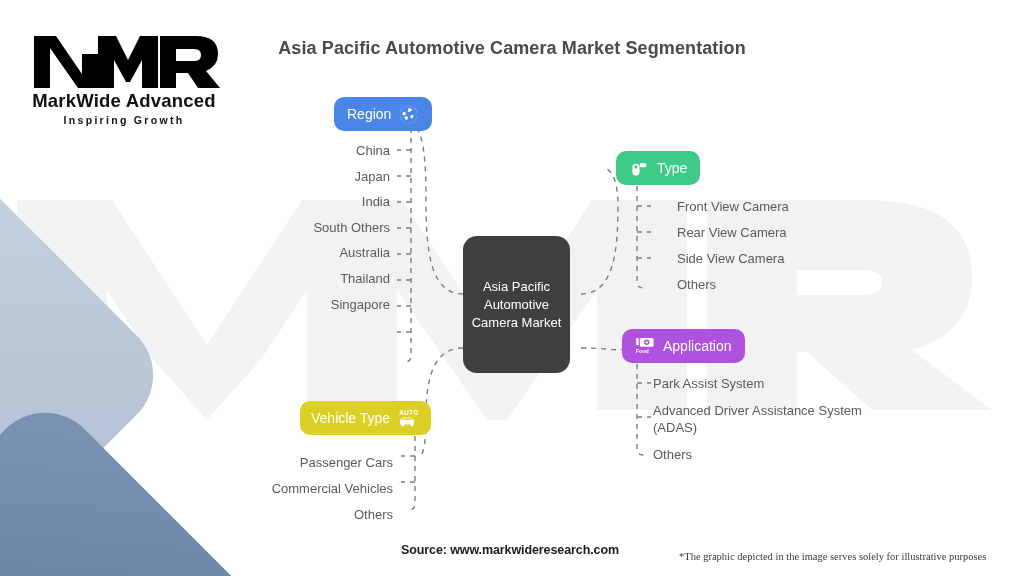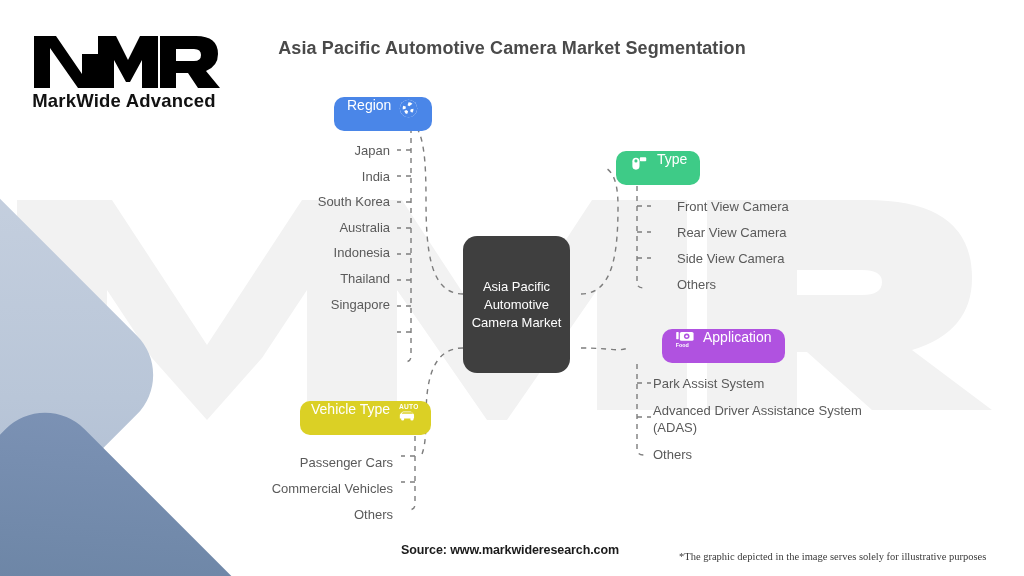--- a/index.html
+++ b/index.html
@@ -112,42 +112,42 @@
     color: #ffffff;
     font-size: 13px;
     line-height: 18px;
     text-align: center;
   }
 
   
   .badge {
     position: absolute;
     display: flex;
-    align-items: flex-start;
+    align-items: center;
     gap: 7px;
     height: 34px;
     padding: 0 13px;
     border-radius: 10px;
     color: #ffffff;
     font-size: 14px;
     white-space: nowrap;
   }
   .badge .badge-icon {
     display: flex;
     align-items: center;
     justify-content: center;
     width: 21px;
     height: 22px;
     flex: 0 0 auto;
   }
   .badge .badge-icon svg { display: block; }
 
   #badge-region      { left: 334px; top: 97px;  background: #4a86e8; }
   #badge-type        { left: 616px; top: 151px; background: #3ecb87; }
-  #badge-application { left: 622px; top: 329px; background: #b052e0; margin-left: 40px; }
+  #badge-application { left: 622px; top: 329px; background: #b052e0; }
   #badge-vehicle     { left: 300px; top: 401px; background: #dbd025; padding-left: 11px; }
 
   
   .leaf-list {
     position: absolute;
     font-size: 13px;
     color: #5a5a5a;
   }
   .leaf-list .leaf {
     line-height: 16px;
@@ -207,20 +207,21 @@
 
 <div id="logo">
   <svg width="200" height="62" viewBox="0 0 200 62">
     <g fill="#000000">
       <path d="M10 58 L10 6 L32 6 L58 44 L58 24 L74 24 L74 58 L54 58 L26 18 L26 58 Z"></path>
       <path d="M74 6 L92 6 L104 30 L116 6 L134 6 L134 58 L118 58 L118 30 L106 52 L102 52 L90 30 L90 58 L74 58 Z"></path>
       <path d="M136 6 L172 6 Q194 6 194 24 Q194 36 182 41 L196 58 L174 58 L164 43 L152 43 L152 58 L136 58 Z M152 19 L152 31 L170 31 Q177 31 177 25 Q177 19 170 19 Z"></path>
     </g>
   </svg>
   <div class="logo-word logo-name">MarkWide Advanced</div>
+  <div class="logo-word logo-tag">Inspiring Growth</div>
 </div>
 
 <div id="chart-title">Asia Pacific Automotive Camera Market Segmentation</div>
 
 <div id="diagram">
 
   <svg id="connectors" viewBox="0 0 1024 576">
     <g fill="none" stroke="#7d7d7d" stroke-width="1.4" stroke-dasharray="5 5" stroke-linecap="butt">
 
       <path d="M463 294 C 430 294 426 250 426 200 C 426 160 424 132 412 122"></path>
@@ -301,25 +302,25 @@
         <text x="2.5" y="9" font-family="Liberation Sans, sans-serif" font-size="8.2" font-weight="bold" fill="#ffffff" letter-spacing="0.3">AUTO</text>
         <path d="M3.5 20.5v-4.2c0-.6.3-1.1.8-1.6l1.8-2c.5-.6 1.2-.9 2-.9h8.4c.8 0 1.5.3 2 .9l1.8 2c.5.5.8 1 .8 1.6v4.2z" fill="#ffffff"></path>
         <circle cx="7" cy="21" r="2" fill="#ffffff"></circle>
         <circle cx="18.5" cy="21" r="2" fill="#ffffff"></circle>
         <path d="M7.2 12.6h11.2l1.4 2H5.8z" fill="#dbd025"></path>
       </svg>
     </span>
   </div>
 
   <div class="leaf-list align-right" id="leaves-region">
+    <div class="leaf">China</div>
     <div class="leaf">Japan</div>
     <div class="leaf">India</div>
-    <div class="leaf">South Korea</div>
+    <div class="leaf">South Others</div>
     <div class="leaf">Australia</div>
-    <div class="leaf">Indonesia</div>
     <div class="leaf">Thailand</div>
     <div class="leaf">Singapore</div>
   </div>
 
   <div class="leaf-list align-left" id="leaves-type">
     <div class="leaf">Front View Camera</div>
     <div class="leaf">Rear View Camera</div>
     <div class="leaf">Side View Camera</div>
     <div class="leaf">Others</div>
   </div>

